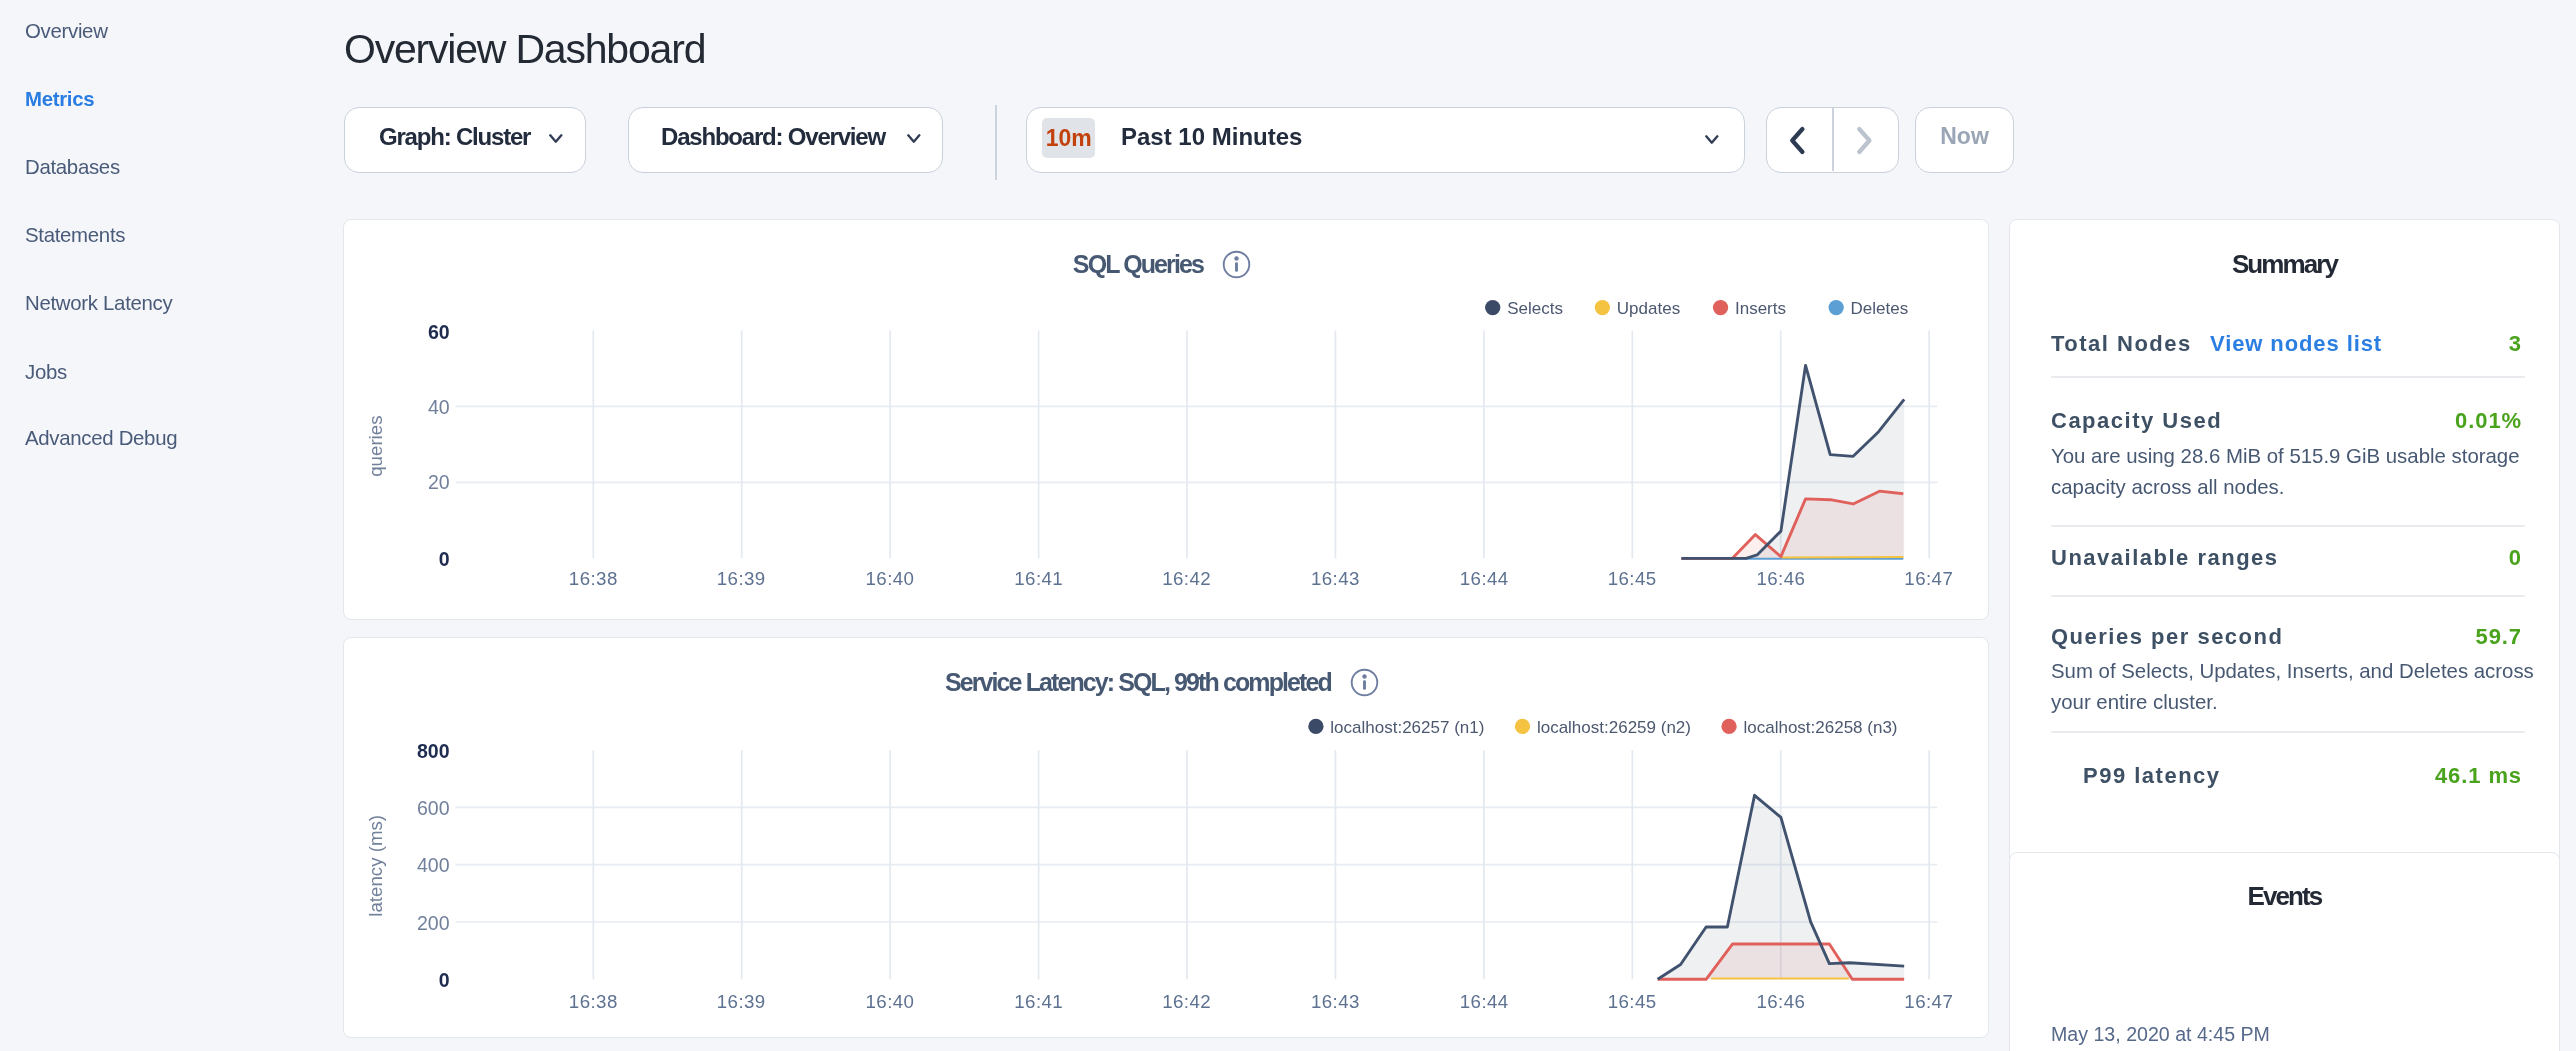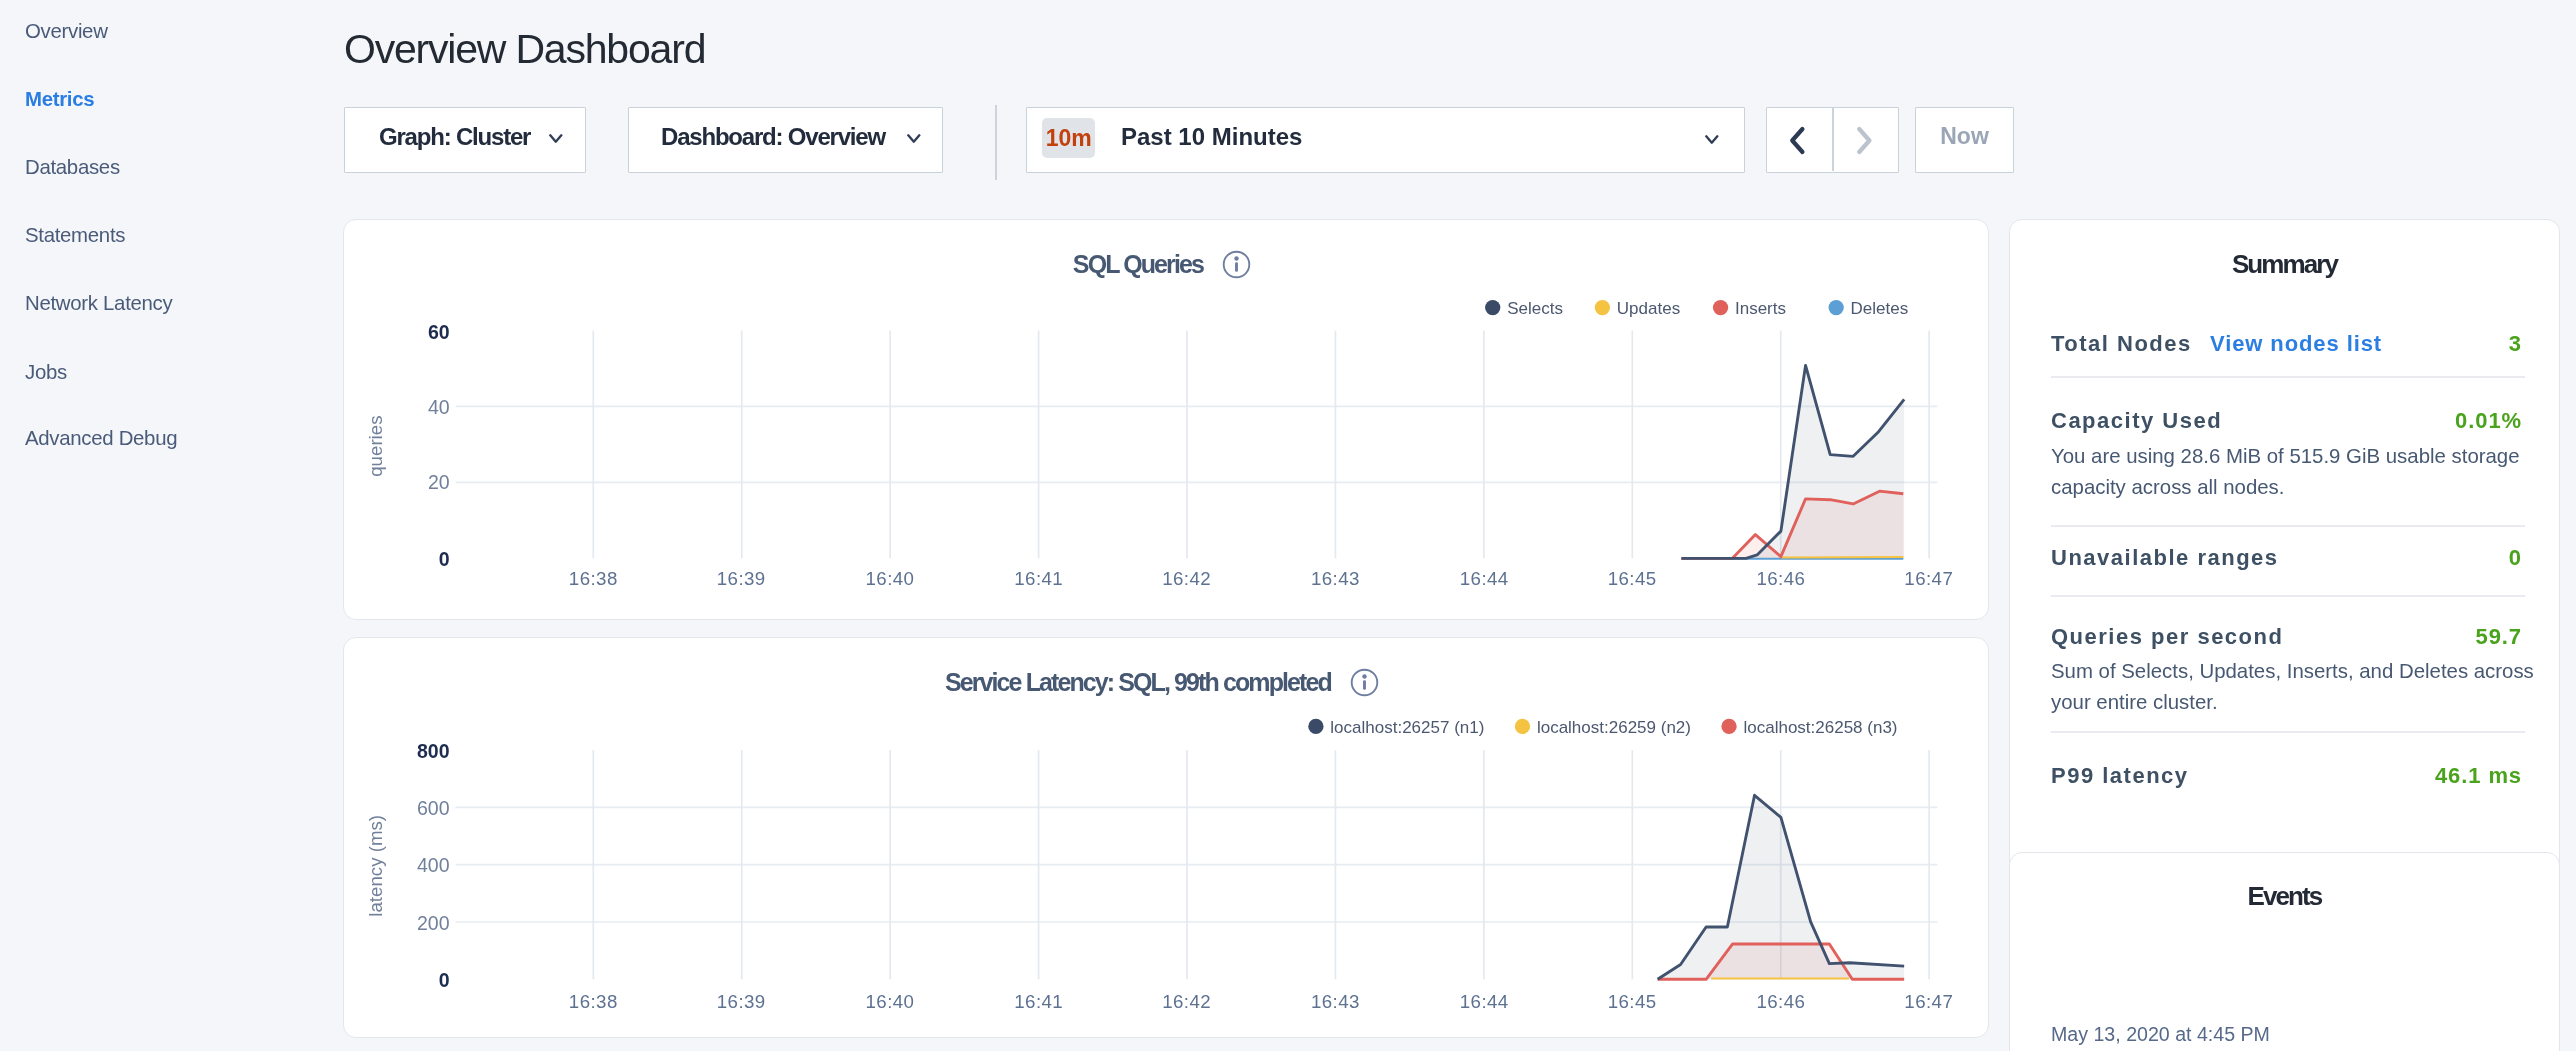--- a/index.html
+++ b/index.html
@@ -12,28 +12,28 @@
 .abs { position:absolute; }
 
 
 .nav { position:absolute; left:25px; font-size:20.4px; color:#4a5b79; letter-spacing:-0.3px; }
 .nav.active { color:#2a7de2; font-weight:bold; }
 
 
 .pagetitle { position:absolute; left:344px; top:26px; font-size:41px; color:#242a33; font-weight:400; letter-spacing:-1.2px; }
 
 
-.ctl { position:absolute; top:107px; height:66px; background:#fff; border:1.7px solid #c9d1db; border-radius:1px; display:flex; align-items:center; white-space:nowrap; }
+.ctl { position:absolute; top:107px; height:66px; background:#fff; border:1.7px solid #c9d1db; border-radius:15px; display:flex; align-items:center; white-space:nowrap; }
 .ctl-text { font-size:24px; font-weight:bold; color:#222c3d; position:relative; top:-3.4px; }
 .chev { width:13.6px; height:9.4px; position:relative; top:-0.9px; }
 .vdivider { position:absolute; left:995px; top:105px; width:1.7px; height:75px; background:#ccd3dd; }
 .chip10m { position:absolute; background:#e0e4e9; border-radius:5.1px; font-size:23px; font-weight:bold; color:#c2410c; display:flex; align-items:center; justify-content:center; }
 
 
-.card { position:absolute; background:#fff; border:1.7px solid #e3e7ec; border-radius:13px; }
+.card { position:absolute; background:#fff; border:1.7px solid #e3e7ec; border-radius:8px; }
 
 
 .charttitle { position:absolute; left:0; right:0; display:flex; align-items:center; justify-content:center; gap:18.7px; font-size:25px; font-weight:bold; color:#475872; letter-spacing:-1.9px; padding-right:8.5px; }
 
 
 .srow-label { position:absolute; left:41px; font-size:22px; font-weight:bold; color:#3e5064; letter-spacing:1.5px; }
 .srow-value { position:absolute; right:37px; font-size:22px; font-weight:bold; color:#4aa31c; letter-spacing:0.9px; text-align:right; }
 .sdivider { position:absolute; left:41px; width:474px; height:1.7px; background:#e9ebef; }
 .sdesc { position:absolute; left:41px; width:492px; font-size:20.4px; color:#475872; line-height:31px; }
 .paneltitle { position:absolute; left:0; right:0; text-align:center; font-size:26px; font-weight:bold; color:#242a35; letter-spacing:-1.9px; }
@@ -231,21 +231,21 @@
   <div class="srow-value" style="top:188px;">0.01%</div>
   <div class="sdesc" style="top:221px;">You are using 28.6 MiB of 515.9 GiB usable storage capacity across all nodes.</div>
   <div class="sdivider" style="top:305px;"></div>
   <div class="srow-label" style="top:325px;">Unavailable ranges</div>
   <div class="srow-value" style="top:325px;">0</div>
   <div class="sdivider" style="top:375px;"></div>
   <div class="srow-label" style="top:404px;">Queries per second</div>
   <div class="srow-value" style="top:404px;">59.7</div>
   <div class="sdesc" style="top:436px;">Sum of Selects, Updates, Inserts, and Deletes across your entire cluster.</div>
   <div class="sdivider" style="top:511px;"></div>
-  <div class="srow-label" style="top:543px;">P99 latency</div>
+  <div class="srow-label" style="top:543px;margin-left:32px;">P99 latency</div>
   <div class="srow-value" style="top:543px;">46.1 ms</div>
 </div>
 
 <div class="card" style="left:2009px; top:852px; width:551px; height:238px;">
   <div class="paneltitle" style="top:28px;">Events</div>
   <div class="abs" style="left:41px; top:170px; font-size:19.6px; color:#56698a;">May 13, 2020 at 4:45 PM</div>
 </div>
 
 
 </body></html>

